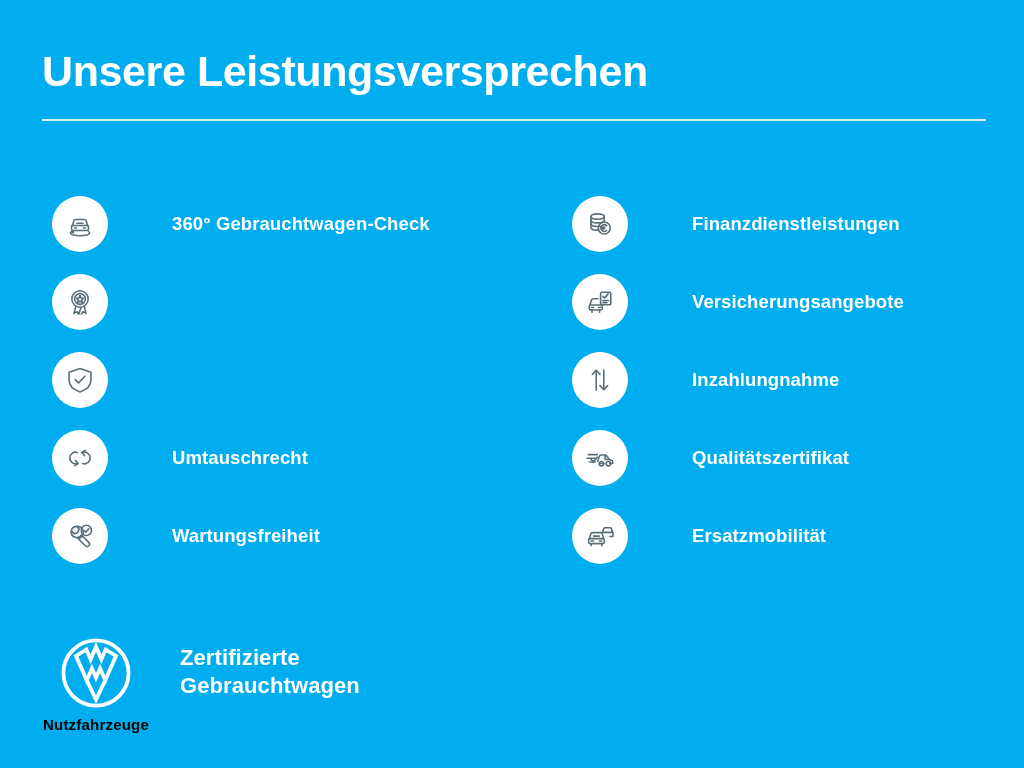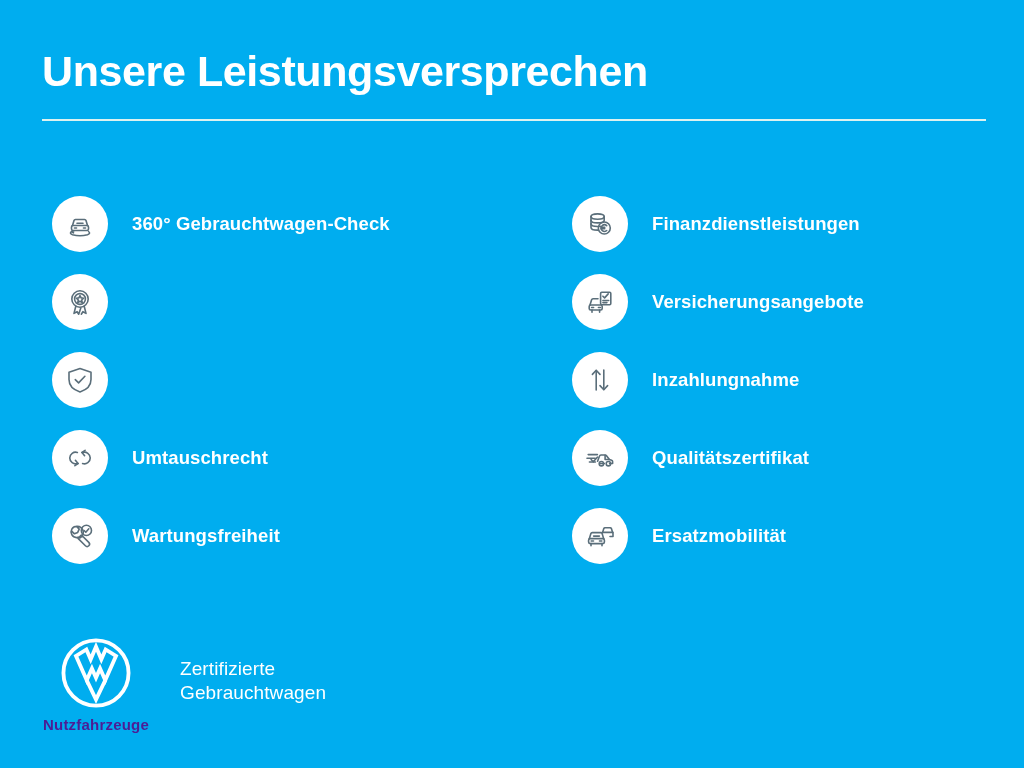--- a/index.html
+++ b/index.html
@@ -68,20 +68,21 @@
     gap: 22px;
   }
 
   .column.left  { padding-left: 52px; }
   .column.right { padding-left: 60px; }
 
   .promise-item {
     display: flex;
     align-items: center;
     height: 56px;
+    gap: 40px;
   }
 
   .icon-badge {
     width: 56px;
     height: 56px;
     min-width: 56px;
     border-radius: 50%;
     background: #ffffff;
     display: flex;
     align-items: center;
@@ -139,30 +140,30 @@
     stroke: #ffffff;
     stroke-width: 5.2;
     stroke-linecap: butt;
     stroke-linejoin: miter;
   }
 
   .brand-sub {
     margin-top: 6px;
     font-size: 15px;
     font-weight: bold;
-    color: #4c1d95;
+    color: #000000;
     letter-spacing: 0.2px;
     white-space: nowrap;
   }
 
   .brand-claim {
     margin-left: 32px;
-    margin-top: 21px;
-    font-size: 19px;
-    font-weight: normal;
+    margin-top: 8px;
+    font-size: 22px;
+    font-weight: bold;
     line-height: 1.28;
     color: #ffffff;
     letter-spacing: 0.1px;
   }
 
   .brand-claim span { display: block; white-space: nowrap; }
 </style>
 </head>
 <body>
 

